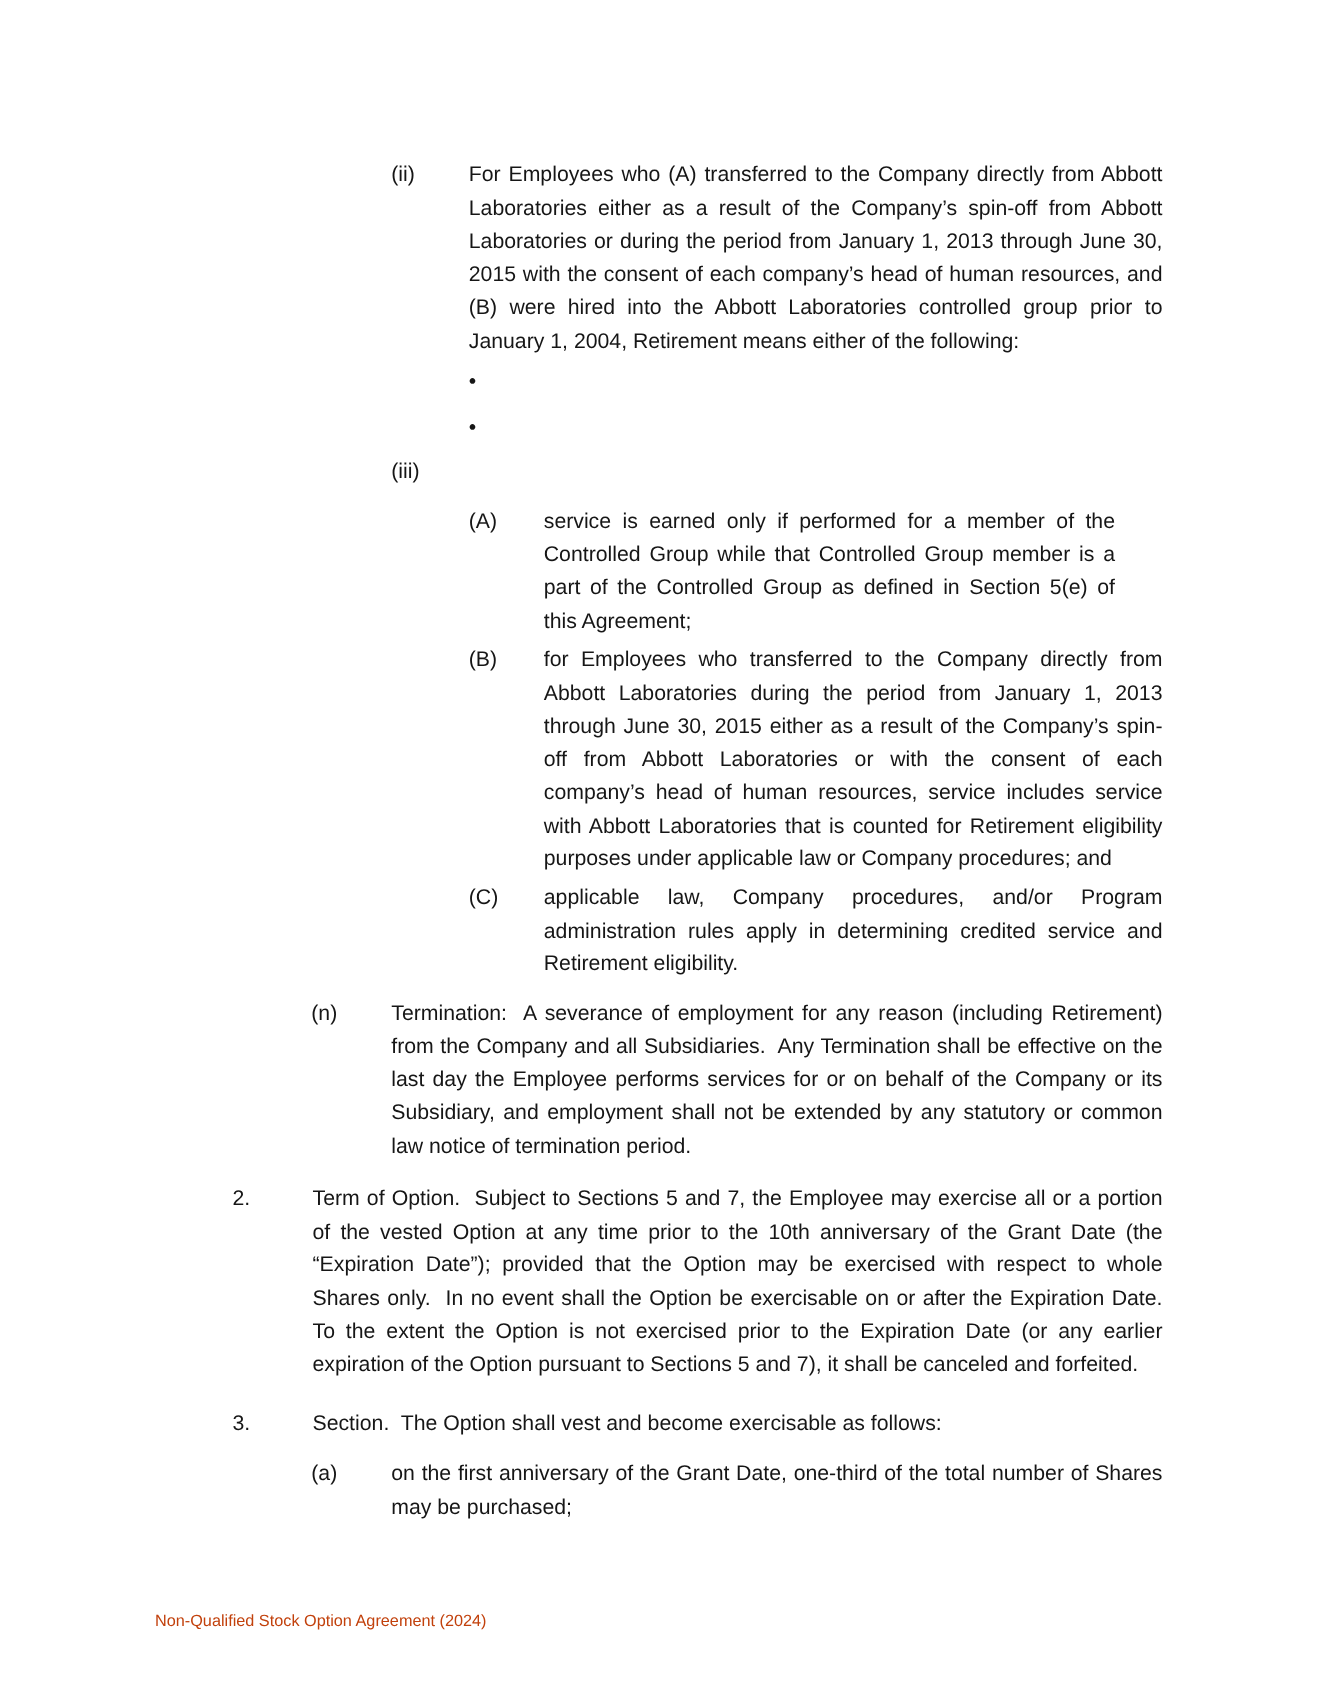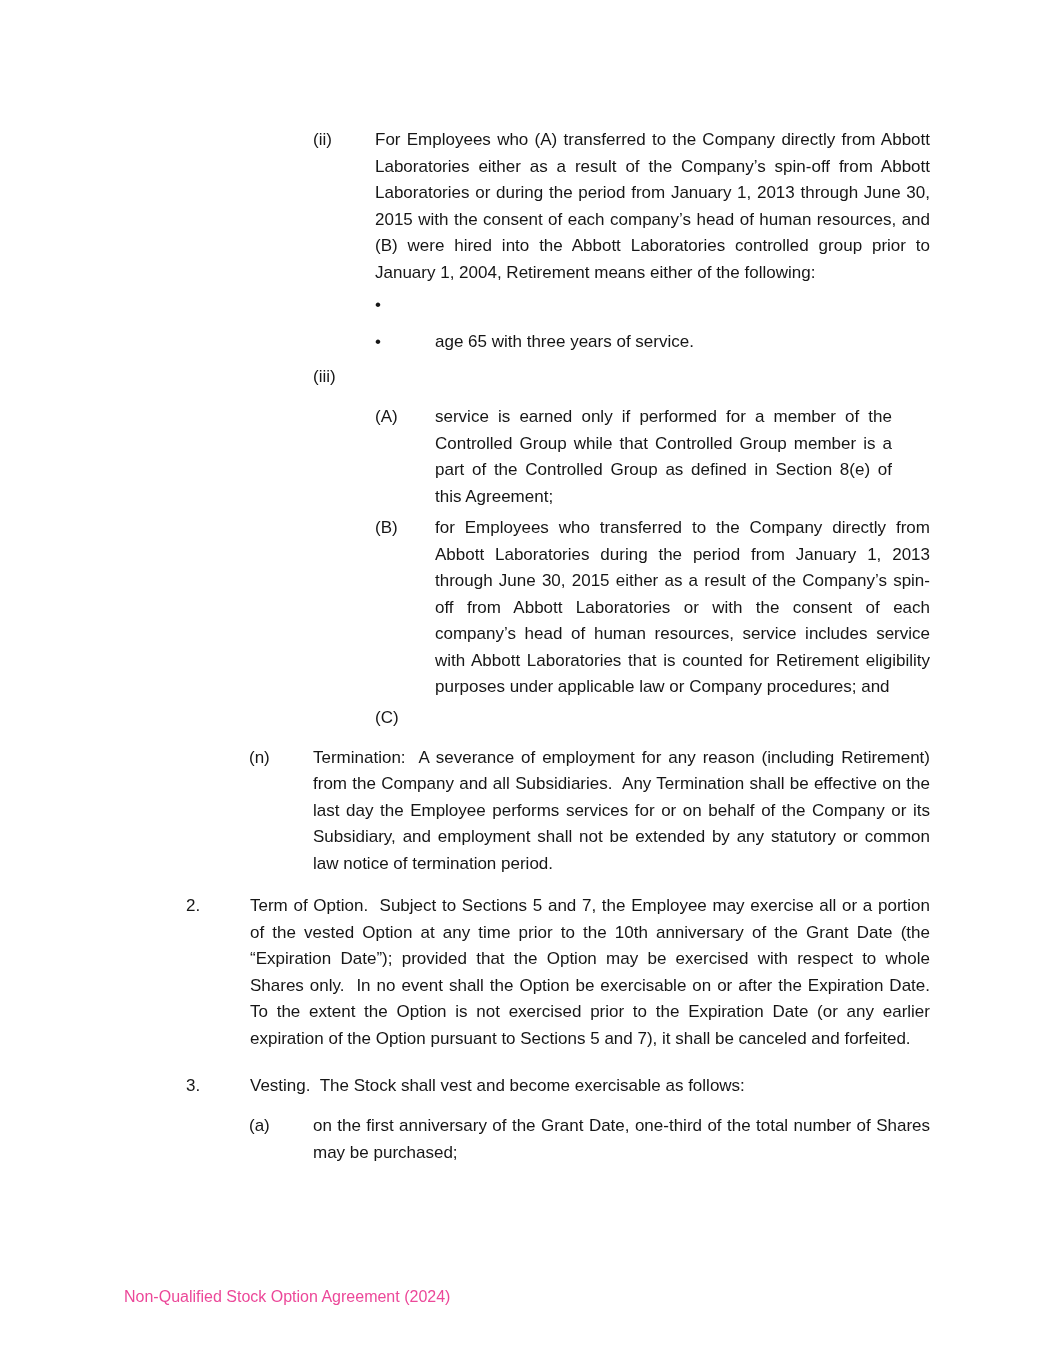--- a/index.html
+++ b/index.html
@@ -46,75 +46,75 @@
   .para:nth-child(5) .body { padding-right: 38px; } 
   .para:nth-child(6)  { margin-bottom: 4.5px; }
   .para:nth-child(7)  { margin-bottom: 13px; }
   .para:nth-child(8)  { margin-bottom: 16px; }
   .para:nth-child(9)  { margin-bottom: 21px; }
   .para:nth-child(10) { margin-bottom: 13.5px; }
   .para:nth-child(11) { margin-bottom: 0; }
   .footer {
     position: absolute;
     left: 124px; top: 1288px;
-    font-size: 16px;
+    font-size: 13px;
     line-height: 18px;
-    color: #ec4899;
+    color: #c2410c;
   }
 </style>
 </head>
 <body>
 
 <div class="page">
   <div class="content">
   <div class="para level-3">
     <span class="marker">(ii)</span>
     <span class="body">For Employees who (A) transferred to the Company directly from Abbott Laboratories either as a result of the Company’s spin-off from Abbott Laboratories or during the period from January 1, 2013 through June 30, 2015 with the consent of each company’s head of human resources, and (B) were hired into the Abbott Laboratories controlled group prior to January 1, 2004, Retirement means either of the following:</span>
   </div>
 
   <div class="para level-4">
     <span class="marker">•</span>
   </div>
 
   <div class="para level-4">
     <span class="marker">•</span>
-    <span class="body">age 65 with three years of service.</span>
   </div>
 
   <div class="para level-3">
     <span class="marker">(iii)</span>
   </div>
 
   <div class="para level-4">
     <span class="marker">(A)</span>
-    <span class="body">service is earned only if performed for a member of the Controlled Group while that Controlled Group member is a part of the Controlled Group as defined in Section 8(e) of this Agreement;</span>
+    <span class="body">service is earned only if performed for a member of the Controlled Group while that Controlled Group member is a part of the Controlled Group as defined in Section 5(e) of this Agreement;</span>
   </div>
 
   <div class="para level-4">
     <span class="marker">(B)</span>
     <span class="body">for Employees who transferred to the Company directly from Abbott Laboratories during the period from January 1, 2013 through June 30, 2015 either as a result of the Company’s spin-off from Abbott Laboratories or with the consent of each company’s head of human resources, service includes service with Abbott Laboratories that is counted for Retirement eligibility purposes under applicable law or Company procedures; and</span>
   </div>
 
   <div class="para level-4">
     <span class="marker">(C)</span>
+    <span class="body">applicable law, Company procedures, and/or Program administration rules apply in determining credited service and Retirement eligibility.</span>
   </div>
 
   <div class="para level-2">
     <span class="marker">(n)</span>
     <span class="body">Termination:  A severance of employment for any reason (including Retirement) from the Company and all Subsidiaries.  Any Termination shall be effective on the last day the Employee performs services for or on behalf of the Company or its Subsidiary, and employment shall not be extended by any statutory or common law notice of termination period.</span>
   </div>
 
   <div class="para level-1">
     <span class="marker">2.</span>
     <span class="body">Term of Option.  Subject to Sections 5 and 7, the Employee may exercise all or a portion of the vested Option at any time prior to the 10th anniversary of the Grant Date (the “Expiration Date”); provided that the Option may be exercised with respect to whole Shares only.  In no event shall the Option be exercisable on or after the Expiration Date.  To the extent the Option is not exercised prior to the Expiration Date (or any earlier expiration of the Option pursuant to Sections 5 and 7), it shall be canceled and forfeited.</span>
   </div>
 
   <div class="para level-1">
     <span class="marker">3.</span>
-    <span class="body">Vesting.  The Stock shall vest and become exercisable as follows:</span>
+    <span class="body">Section.  The Option shall vest and become exercisable as follows:</span>
   </div>
 
   <div class="para level-2">
     <span class="marker">(a)</span>
     <span class="body">on the first anniversary of the Grant Date, one-third of the total number of Shares may be purchased;</span>
   </div>
 </div>
   <div class="footer">
     <span>Non-Qualified Stock Option Agreement (2024)</span>
   </div>

